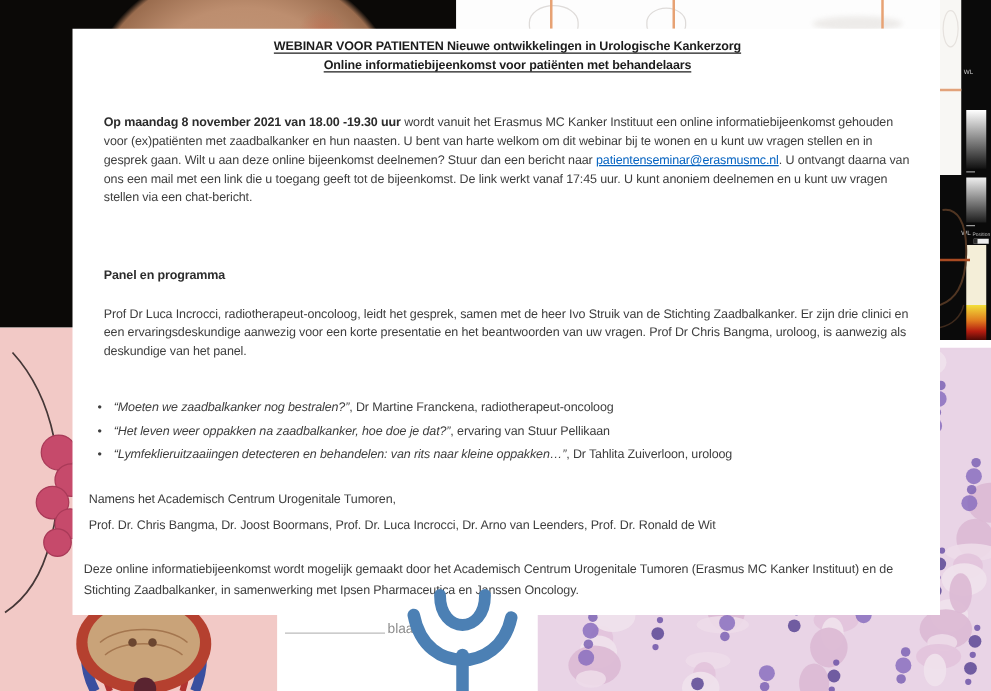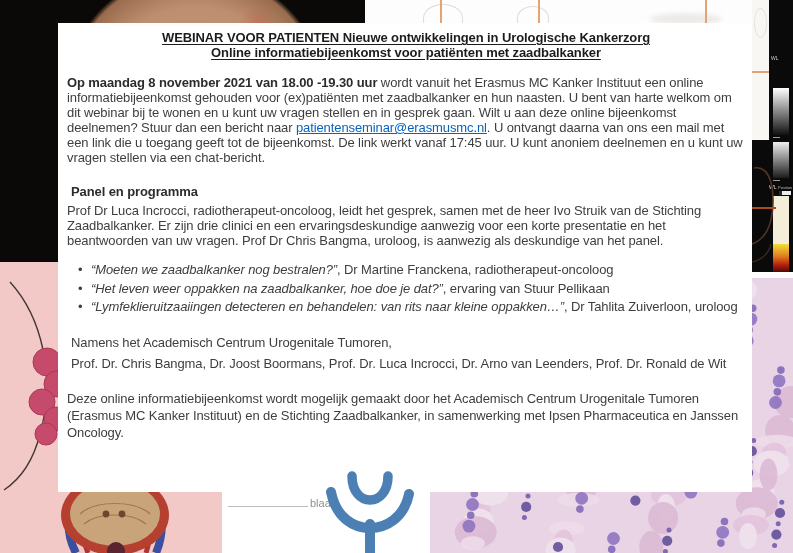--- a/index.html
+++ b/index.html
@@ -40,30 +40,30 @@
   .rt-pos{position:absolute;left:26px;top:185px;font-size:4px;color:#b5b5b5;}
   .rt-toggle{position:absolute;left:27px;top:191px;width:9px;height:4px;background:#ededed;border-left:3px solid #2a2a2a;}
   .rt-ct{position:absolute;left:0;top:140px;}
   
   .pointer-line{position:absolute;left:228px;top:506px;width:80px;height:1px;background:#bcbcbc;z-index:30;}
   .anatomy-label{position:absolute;left:310px;top:497px;font-size:11px;color:#8f8f8f;z-index:30;}
   .logo-svg{position:absolute;left:300px;top:470px;z-index:31;}
   
   .doc{
     position:absolute;left:58px;top:23px;width:694px;height:469px;background:#ffffff;z-index:10;
-    color:#3e3e3e;font-size:13px;line-height:15px;
+    color:#3e3e3e;font-size:10px;line-height:15px;
     padding:7px 7px 0 9px;box-sizing:border-box;letter-spacing:-0.1px;
   }
   .doc-title{ text-align:center;font-weight:bold;color:#1c1c1c;margin:0 0 0 0;}
   .doc-title div{text-decoration:underline;text-underline-offset:2px;}
-  .para{margin:0;}
+  .para{margin:16px;}
   .sp14{height:14px;} .sp15{height:15px;} .sp13{height:13px;}
   .bold-lead{font-weight:bold;color:#2c2c2c;}
   .email-link{color:#0563C1;text-decoration:underline;cursor:pointer;}
-  .panel-heading{font-weight:bold;color:#2c2c2c;margin:4px;}
+  .panel-heading{font-weight:bold;color:#2c2c2c;margin:16px;}
   ul.bullets{margin:0;padding:0 0 0 24px;list-style:none;}
   ul.bullets li{position:relative;line-height:18.5px;}
   ul.bullets li::before{content:"•";position:absolute;left:-13px;color:#3e3e3e;}
   .bullet-quote{font-style:italic;}
   .namens p{margin:4px;line-height:17px;}
   .closing{margin:0;line-height:17px;}
 </style>
 </head>
 <body>
 
@@ -332,21 +332,21 @@
     <g fill="none" stroke="#4c80b4" stroke-linecap="round">
       <path d="M 52 6 C 52 38, 88 38, 88 6" stroke-width="9.5"></path>
       <path d="M 31 22 C 36 48, 54 58, 70 58 C 86 58, 104 48, 109 24" stroke-width="10"></path>
       <path d="M 70 54 L 70 83" stroke-width="10"></path>
     </g>
   </svg>
 
   <div class="doc">
     <div class="doc-title">
       <div>WEBINAR VOOR PATIENTEN Nieuwe ontwikkelingen in Urologische Kankerzorg</div>
-      <div>Online informatiebijeenkomst voor patiënten met zaadbalkanker</div>
+      <div>Online informatiebijeenkomst voor patiënten met behandelaars</div>
     </div>
 
     <div class="sp15"></div>
 
     <p class="para"><span class="bold-lead">Op maandag 8 november 2021 van 18.00 -19.30 uur</span><span> wordt vanuit het Erasmus MC Kanker Instituut een online informatiebijeenkomst gehouden voor (ex)patiënten met zaadbalkanker en hun naasten. U bent van harte welkom om dit webinar bij te wonen en u kunt uw vragen stellen en in gesprek gaan. Wilt u aan deze online bijeenkomst deelnemen? Stuur dan een bericht naar </span><a class="email-link">patientenseminar@erasmusmc.nl</a><span>. U ontvangt daarna van ons een mail met een link die u toegang geeft tot de bijeenkomst. De link werkt vanaf 17:45 uur. U kunt anoniem deelnemen en u kunt uw vragen stellen via een chat-bericht.</span></p>
 
     <div class="sp15"></div>
 
     <p class="panel-heading">Panel en programma</p>
     <p class="para">Prof Dr Luca Incrocci, radiotherapeut-oncoloog, leidt het gesprek, samen met de heer Ivo Struik van de Stichting Zaadbalkanker. Er zijn drie clinici en een ervaringsdeskundige aanwezig voor een korte presentatie en het beantwoorden van uw vragen. Prof Dr Chris Bangma, uroloog, is aanwezig als deskundige van het panel.</p>

